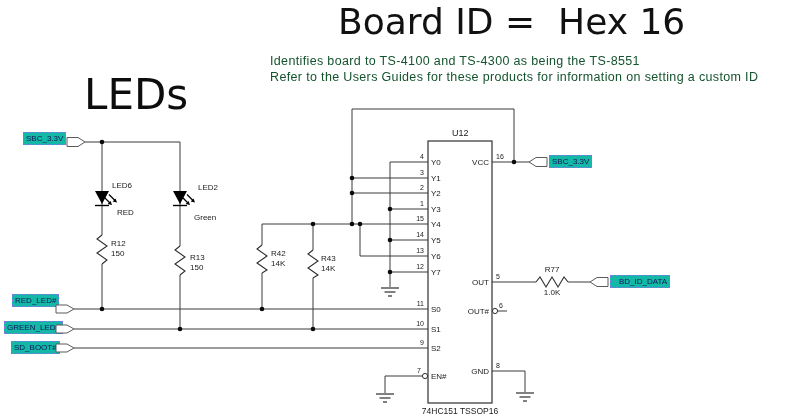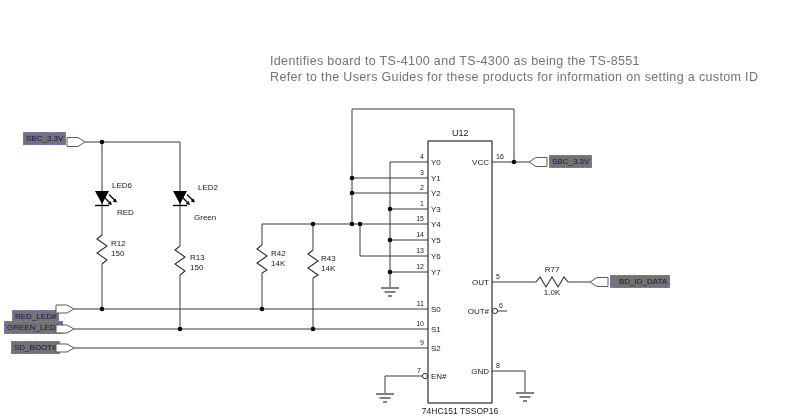--- a/index.html
+++ b/index.html
@@ -2,40 +2,42 @@
 <html><head>
 <meta charset="utf-8">
 <style>
   html,body{margin:0;padding:0;background:#ffffff;}
   #canvas{position:relative;width:800px;height:416px;background:#ffffff;overflow:hidden;
           font-family:"Liberation Sans",sans-serif;color:#1a1a1a;}
   .abs{position:absolute;}
   #title{left:338px;top:1px;font-family:"DejaVu Sans",sans-serif;font-size:36px;
          font-weight:400;color:#111;white-space:pre;letter-spacing:0px;}
   #notes{left:270px;top:53px;font-size:12.5px;line-height:16px;letter-spacing:0.35px;
-         color:#737373;white-space:pre;}
+         color:#14532d;white-space:pre;}
   #section-heading{left:84px;top:70px;font-family:"DejaVu Sans",sans-serif;
          font-size:42px;color:#0d0d0d;}
   .netlabel{position:absolute;font-size:8px;line-height:9px;padding:1px 2px;
-         border:1px dashed #7a7ae0;color:#14145a;white-space:nowrap;background:#737373;}
+         border:1px dashed #7a7ae0;color:#14145a;white-space:nowrap;background:#14b8a6;}
   svg text{font-family:"Liberation Sans",sans-serif;fill:#1a1a1a;}
   .pnum{font-size:7px;}
   .pname{font-size:8px;}
   .clabel{font-size:8px;}
 </style>
 </head>
 <body>
 
 <div id="canvas">
 
+  <div id="title" class="abs">Board ID =  Hex 16</div>
   <div id="notes" class="abs"><span>Identifies board to TS-4100 and TS-4300 as being the TS-8551</span>
 <span>Refer to the Users Guides for these products for information on setting a custom ID</span></div>
+  <div id="section-heading" class="abs">LEDs</div>
 
   <div class="netlabel" style="left:23px;top:132px;">SBC_3.3V</div>
-  <div class="netlabel" style="left:12px;top:310px;">RED_LED#</div>
+  <div class="netlabel" style="left:12px;top:294px;">RED_LED#</div>
   <div class="netlabel" style="left:4px;top:321px;">GREEN_LED#</div>
   <div class="netlabel" style="left:11px;top:341px;text-align:center;">SD_BOOT#</div>
   <div class="netlabel" style="left:549px;top:155px;">SBC_3.3V</div>
   <div class="netlabel" style="left:610px;top:275px;padding-left:8px;">BD_ID_DATA</div>
 
   <svg class="abs" style="left:0;top:0;" width="800" height="416" viewBox="0 0 800 416">
 
     <g stroke="#3b3b3b" stroke-width="1" fill="none">
 
       <line x1="85" y1="142" x2="180" y2="142"></line>

